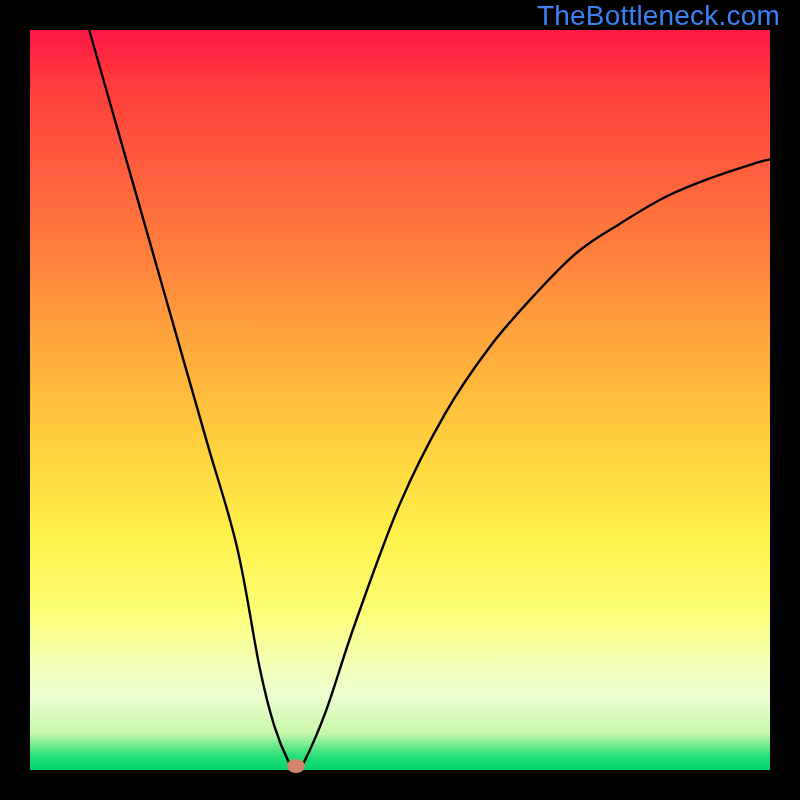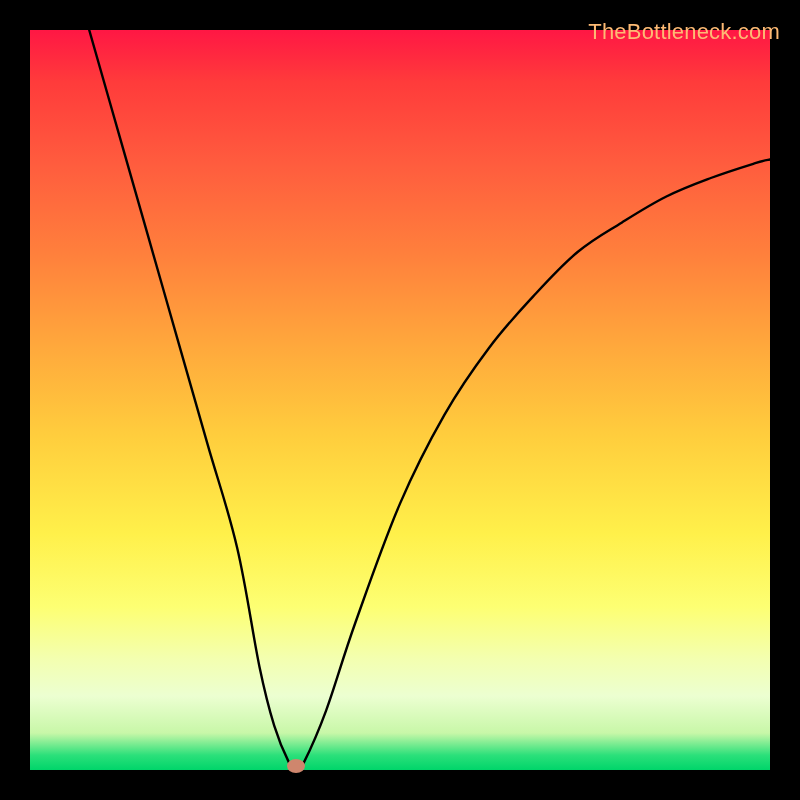--- a/index.html
+++ b/index.html
@@ -14,24 +14,24 @@
   .frame {
     position: absolute;
     left: 0;
     top: 0;
     width: 800px;
     height: 800px;
     background: #000;
   }
   .watermark {
     position: absolute;
-    top: 19px;
+    top: 0;
     right: 20px;
-    color: #fdba74;
-    font-size: 22px;
+    color: #3b82f6;
+    font-size: 28px;
     font-weight: 500;
     letter-spacing: 0.2px;
     z-index: 20;
   }
   .plot {
     position: absolute;
     left: 30px;
     top: 30px;
     width: 740px;
     height: 740px;

